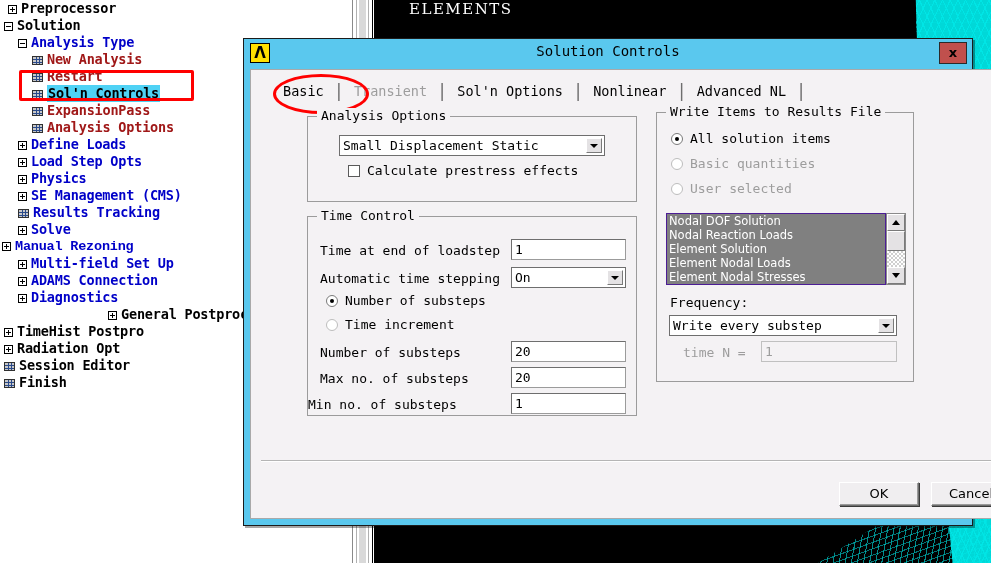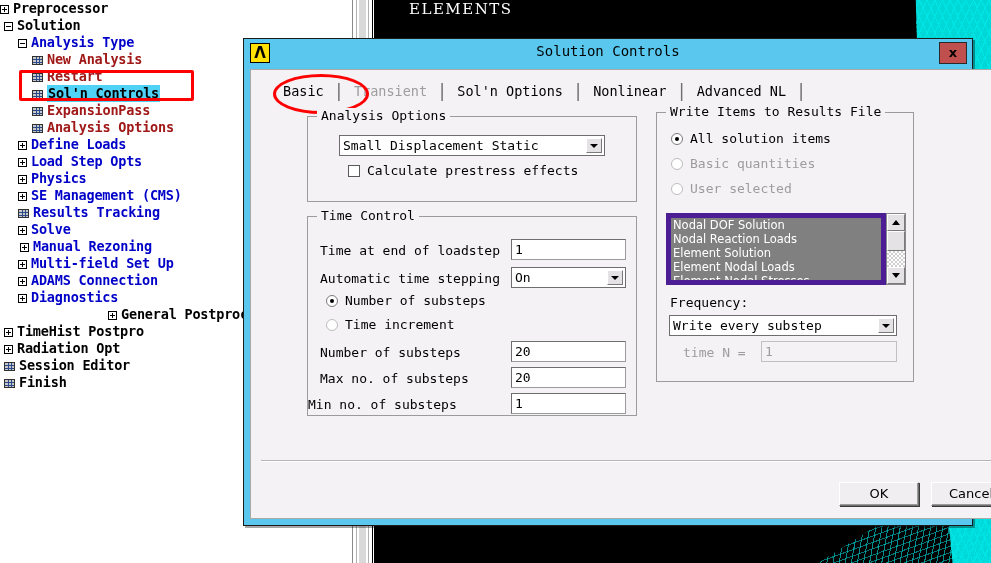--- a/index.html
+++ b/index.html
@@ -371,21 +371,21 @@
   }
 
   .row { position: absolute; display: flex; align-items: center; }
 
   
   #listbox {
     position: absolute;
     left: 9px; top: 100px;
     width: 220px; height: 72px;
     background: #808080;
-    border: 5px solid #4c1d95;
+    border: 1px solid #4c1d95;
     box-sizing: border-box;
     overflow: hidden;
   }
   #listbox .li {
     font-family: "DejaVu Sans", "Liberation Sans", sans-serif;
     font-size: 11.5px;
     color: #ffffff;
     line-height: 14px;
     padding-left: 2px;
     white-space: nowrap;
@@ -468,35 +468,35 @@
     cursor: pointer;
   }
 </style>
 </head>
 <body>
 
 <div id="screen">
 
   <div id="tree-panel">
     <div id="tree-rows">
-        <div class="tree-row" style="padding-left: 0;"><span class="expander plus"></span><span class="tw ">Preprocessor</span></div>
+        <div class="tree-row" style="padding-left: 8px;"><span class="expander plus"></span><span class="tw ">Preprocessor</span></div>
         <div class="tree-row" style="padding-left: 4px;"><span class="expander"></span><span class="tw ">Solution</span></div>
         <div class="tree-row" style="padding-left: 18px;"><span class="expander"></span><span class="tw lbl-blue">Analysis Type</span></div>
         <div class="tree-row" style="padding-left: 32px;"><span class="leaficon"></span><span class="tw lbl-red">New Analysis</span></div>
         <div class="tree-row" style="padding-left: 32px;"><span class="leaficon"></span><span class="tw lbl-red">Restart</span></div>
         <div class="tree-row" style="padding-left: 32px;"><span class="leaficon"></span><span class="tw lbl-sel">Sol'n Controls</span></div>
         <div class="tree-row" style="padding-left: 32px;"><span class="leaficon"></span><span class="tw lbl-red">ExpansionPass</span></div>
         <div class="tree-row" style="padding-left: 32px;"><span class="leaficon"></span><span class="tw lbl-red">Analysis Options</span></div>
         <div class="tree-row" style="padding-left: 18px;"><span class="expander plus"></span><span class="tw lbl-blue">Define Loads</span></div>
         <div class="tree-row" style="padding-left: 18px;"><span class="expander plus"></span><span class="tw lbl-blue">Load Step Opts</span></div>
         <div class="tree-row" style="padding-left: 18px;"><span class="expander plus"></span><span class="tw lbl-blue">Physics</span></div>
         <div class="tree-row" style="padding-left: 18px;"><span class="expander plus"></span><span class="tw lbl-blue">SE Management (CMS)</span></div>
         <div class="tree-row" style="padding-left: 18px;"><span class="leaficon"></span><span class="tw lbl-blue">Results Tracking</span></div>
         <div class="tree-row" style="padding-left: 18px;"><span class="expander plus"></span><span class="tw lbl-blue">Solve</span></div>
-        <div class="tree-row" style="padding-left: 20px;"><span class="expander plus"></span><span class="tw lbl-blue">Manual Rezoning</span></div>
+        <div class="tree-row" style="padding-left: 2px; font-family: Liberation Mono, monospace;"><span class="expander plus"></span><span class="tw lbl-blue">Manual Rezoning</span></div>
         <div class="tree-row" style="padding-left: 18px;"><span class="expander plus"></span><span class="tw lbl-blue">Multi-field Set Up</span></div>
         <div class="tree-row" style="padding-left: 18px;"><span class="expander plus"></span><span class="tw lbl-blue">ADAMS Connection</span></div>
         <div class="tree-row" style="padding-left: 18px;"><span class="expander plus"></span><span class="tw lbl-blue">Diagnostics</span></div>
         <div class="tree-row" style="padding-left: 4px; text-align: center;"><span class="expander plus"></span><span class="tw ">General Postproc</span></div>
         <div class="tree-row" style="padding-left: 4px;"><span class="expander plus"></span><span class="tw ">TimeHist Postpro</span></div>
         <div class="tree-row" style="padding-left: 4px;"><span class="expander plus"></span><span class="tw ">Radiation Opt</span></div>
         <div class="tree-row" style="padding-left: 4px;"><span class="leaficon"></span><span class="tw ">Session Editor</span></div>
         <div class="tree-row" style="padding-left: 4px;"><span class="leaficon"></span><span class="tw ">Finish</span></div>
       </div>
     <div id="tree-annot"></div>

